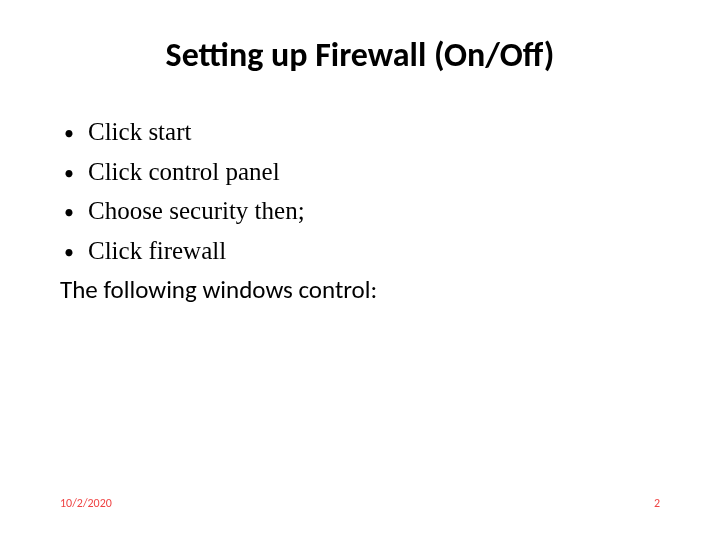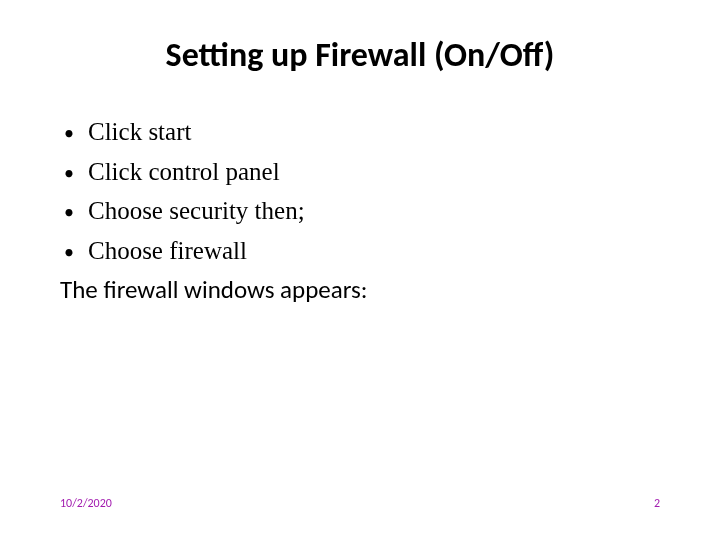--- a/index.html
+++ b/index.html
@@ -55,21 +55,21 @@
       margin-top: 0px;
     }
     .footer {
       position: absolute;
       bottom: 30px;
       left: 60px;
       right: 60px;
       display: flex;
       justify-content: space-between;
       font-size: 12px;
-      color: #a21caf;
+      color: #ef4444;
     }
   </style>
 </head>
 <body>
 
 <div class="slide">
   <h1 class="title">Setting up Firewall (On/Off)</h1>
 
   <div class="content">
     <ul class="bullet-list">
@@ -80,23 +80,23 @@
       <li class="bullet-item">
         <span class="bullet-marker">•</span>
         <span class="bullet-text">Click control panel</span>
       </li>
       <li class="bullet-item">
         <span class="bullet-marker">•</span>
         <span class="bullet-text">Choose security then;</span>
       </li>
       <li class="bullet-item">
         <span class="bullet-marker">•</span>
-        <span class="bullet-text">Choose firewall</span>
+        <span class="bullet-text">Click firewall</span>
       </li>
     </ul>
-    <div class="body-text">The firewall windows appears:</div>
+    <div class="body-text">The following windows control:</div>
   </div>
 
   <div class="footer">
     <span>10/2/2020</span>
     <span>2</span>
   </div>
 </div>
 
 </body></html>

